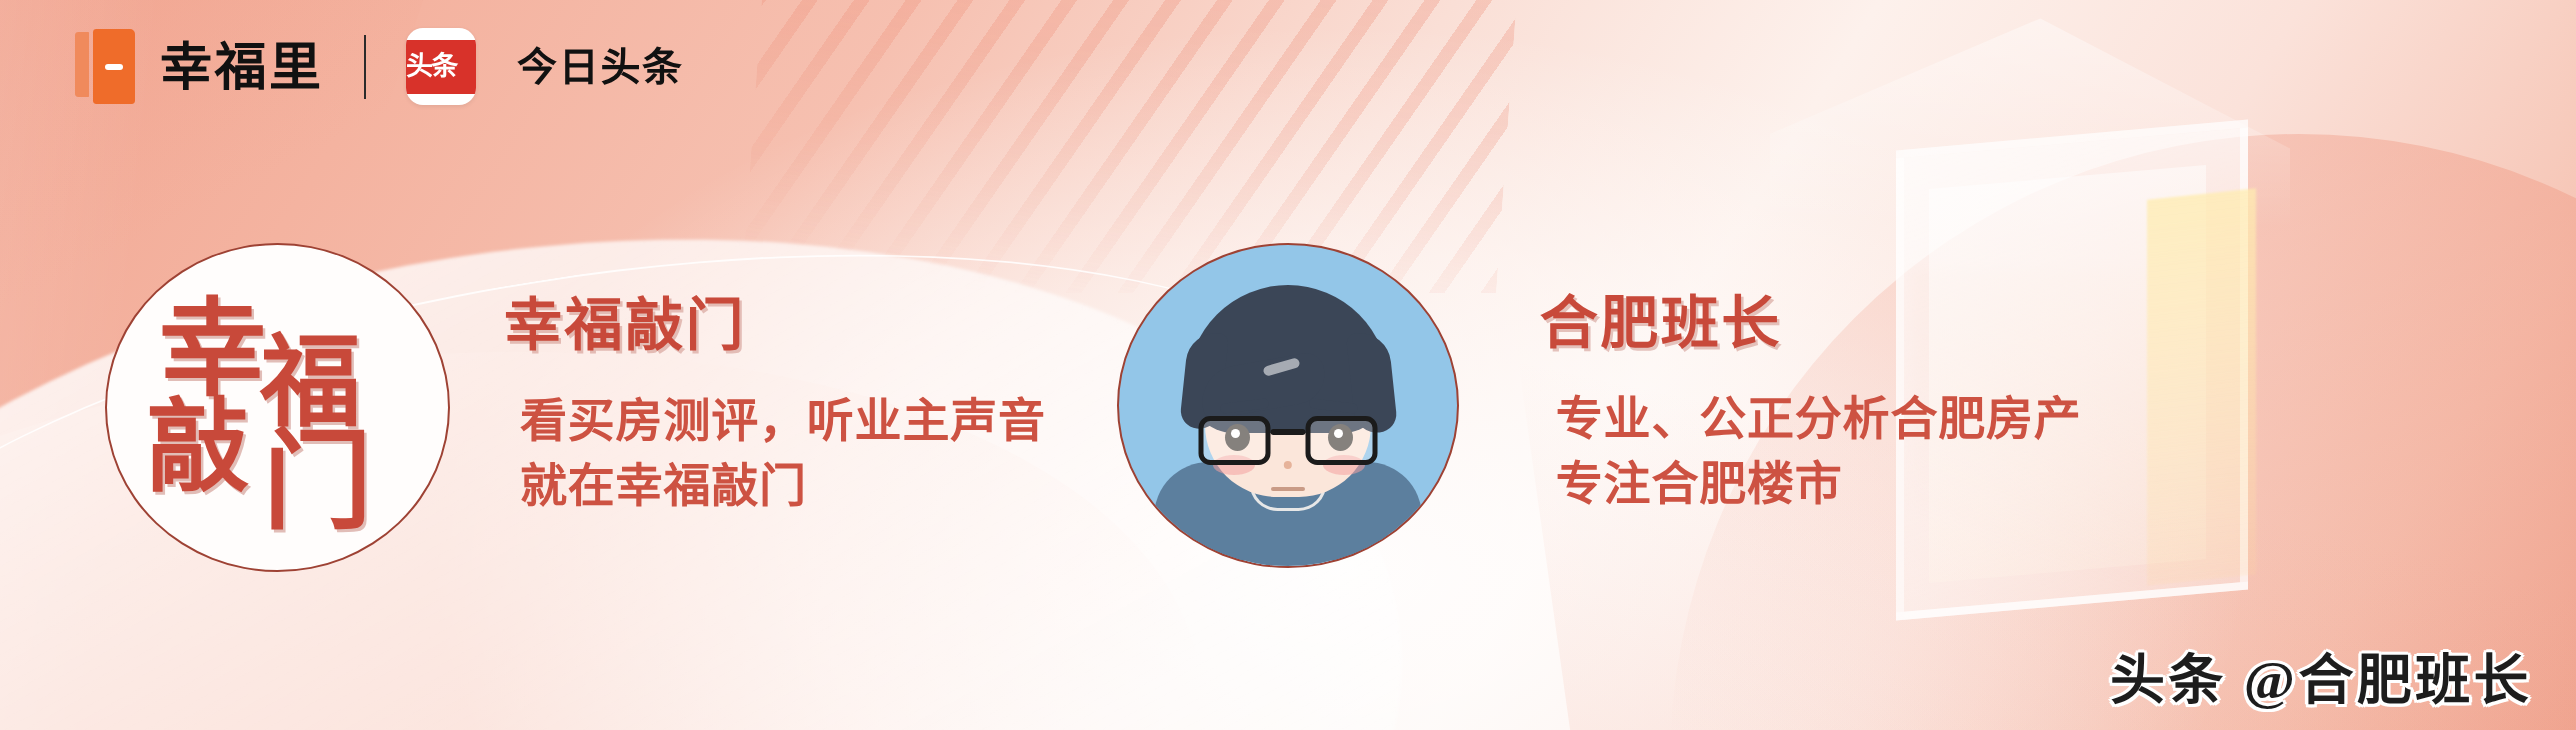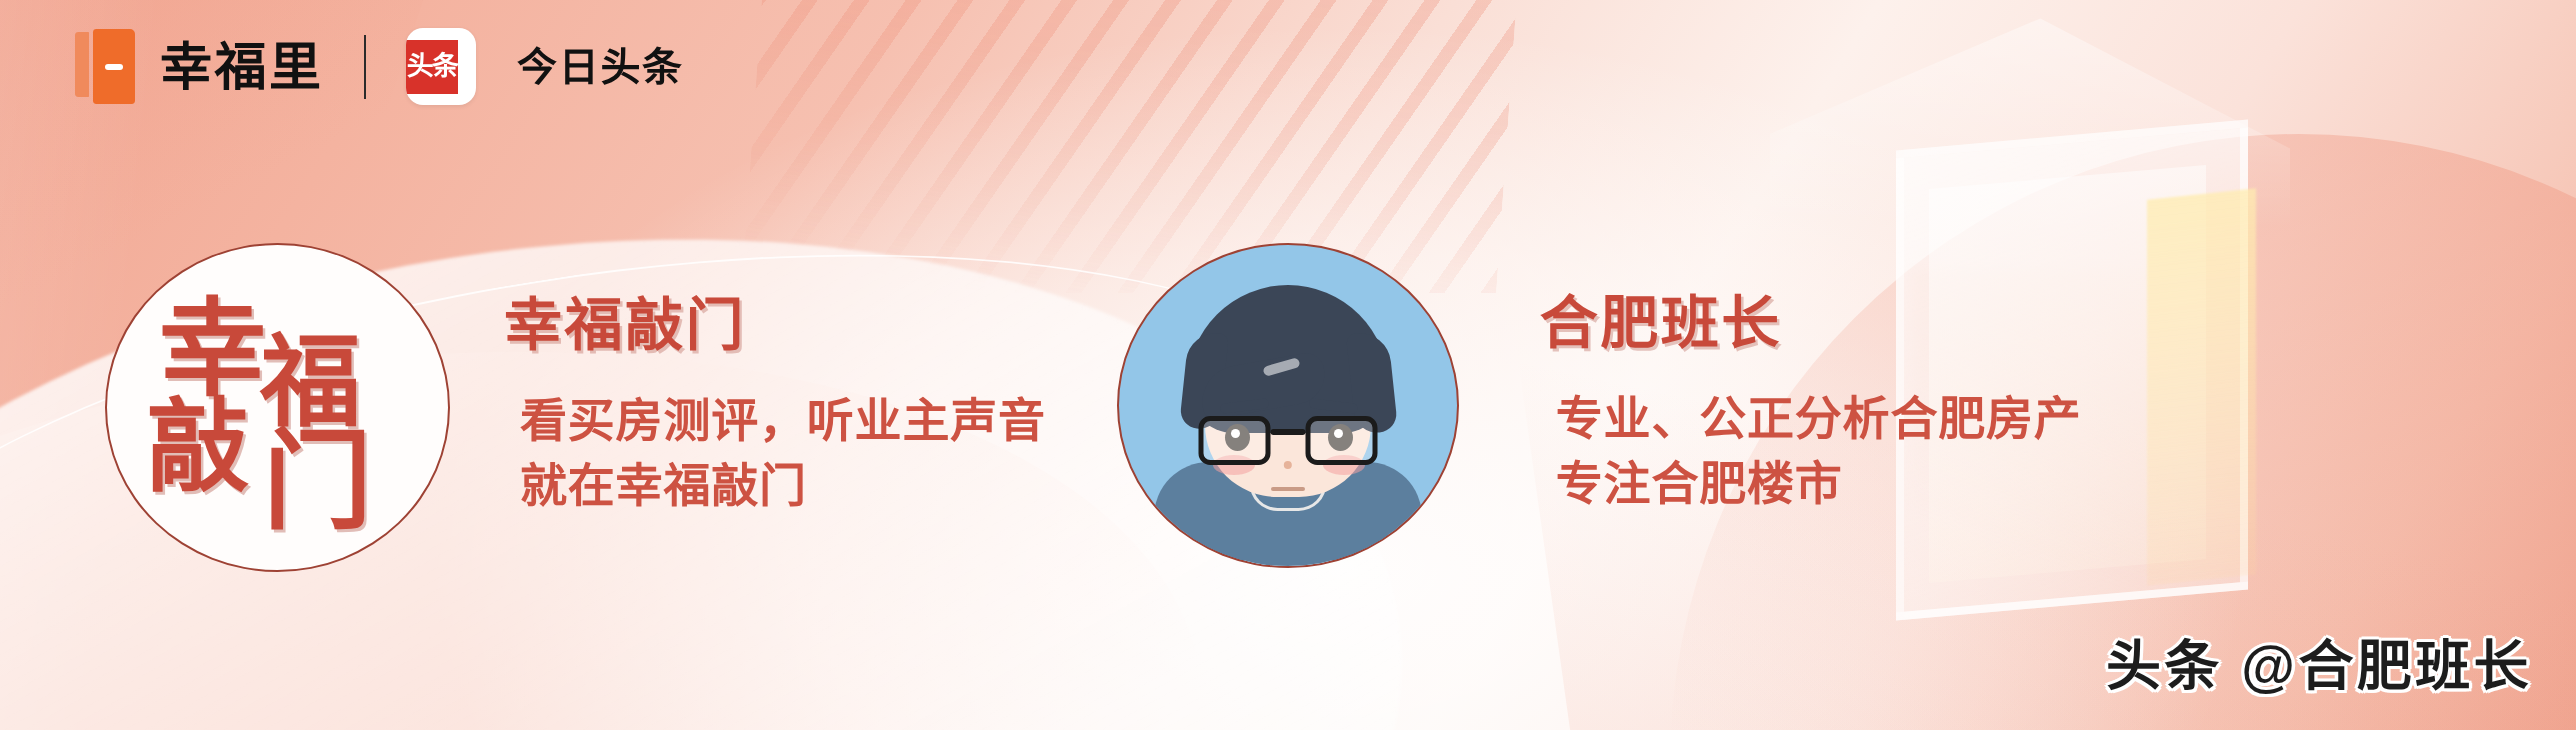--- a/index.html
+++ b/index.html
@@ -200,23 +200,23 @@
     background:#ffffff;
     border-radius:17px;
     flex:0 0 auto;
     display:flex;align-items:center;justify-content:center;
     overflow:hidden;
     box-shadow:0 1.7px 4.2px rgba(0,0,0,.07);
   }
   .tt-icon .plate{
     position:absolute;
     left:0;top:11.7px;
-    width:52px;height:54px;
+    width:70px;height:54px;
     background:#d8322a;
-    display:flex;align-items:center;justify-content:center;
+    display:flex;align-items:center;
   }
   .tt-icon .plate span{
     color:#fff;
     font-size:27px;
     font-weight:700;
     letter-spacing:-1.7px;
     line-height:1;
   }
   .tt-name{
     font-size:40px;
@@ -385,33 +385,34 @@
     position:absolute;
     left:1287px; top:267px;
     width:3.4px;height:295px;
     background:#a34a3a;
     z-index:5;
   }
 
   
   .watermark{
     position:absolute;
-    right:44px; bottom:36px;
+    right:44px; bottom:22px;
     font-size:55px;
     font-weight:700;
     color:#1d1d1d;
     letter-spacing:3.4px;
     line-height:1;
     white-space:nowrap;
     z-index:7;
     text-shadow:
       -2.5px -2.5px 0 #fff,  2.5px -2.5px 0 #fff,
       -2.5px  2.5px 0 #fff,  2.5px  2.5px 0 #fff,
        0   -3.4px 0 #fff,  0    3.4px 0 #fff,
       -3.4px  0   0 #fff,  3.4px  0   0 #fff;
+    font-family: Liberation Serif, serif;
   }
 </style>
 </head>
 <body>
 
 <div class="banner">
 
   <div class="bg-layer">
     <div class="corner-left"></div>
     <div class="corner-left2"></div>

